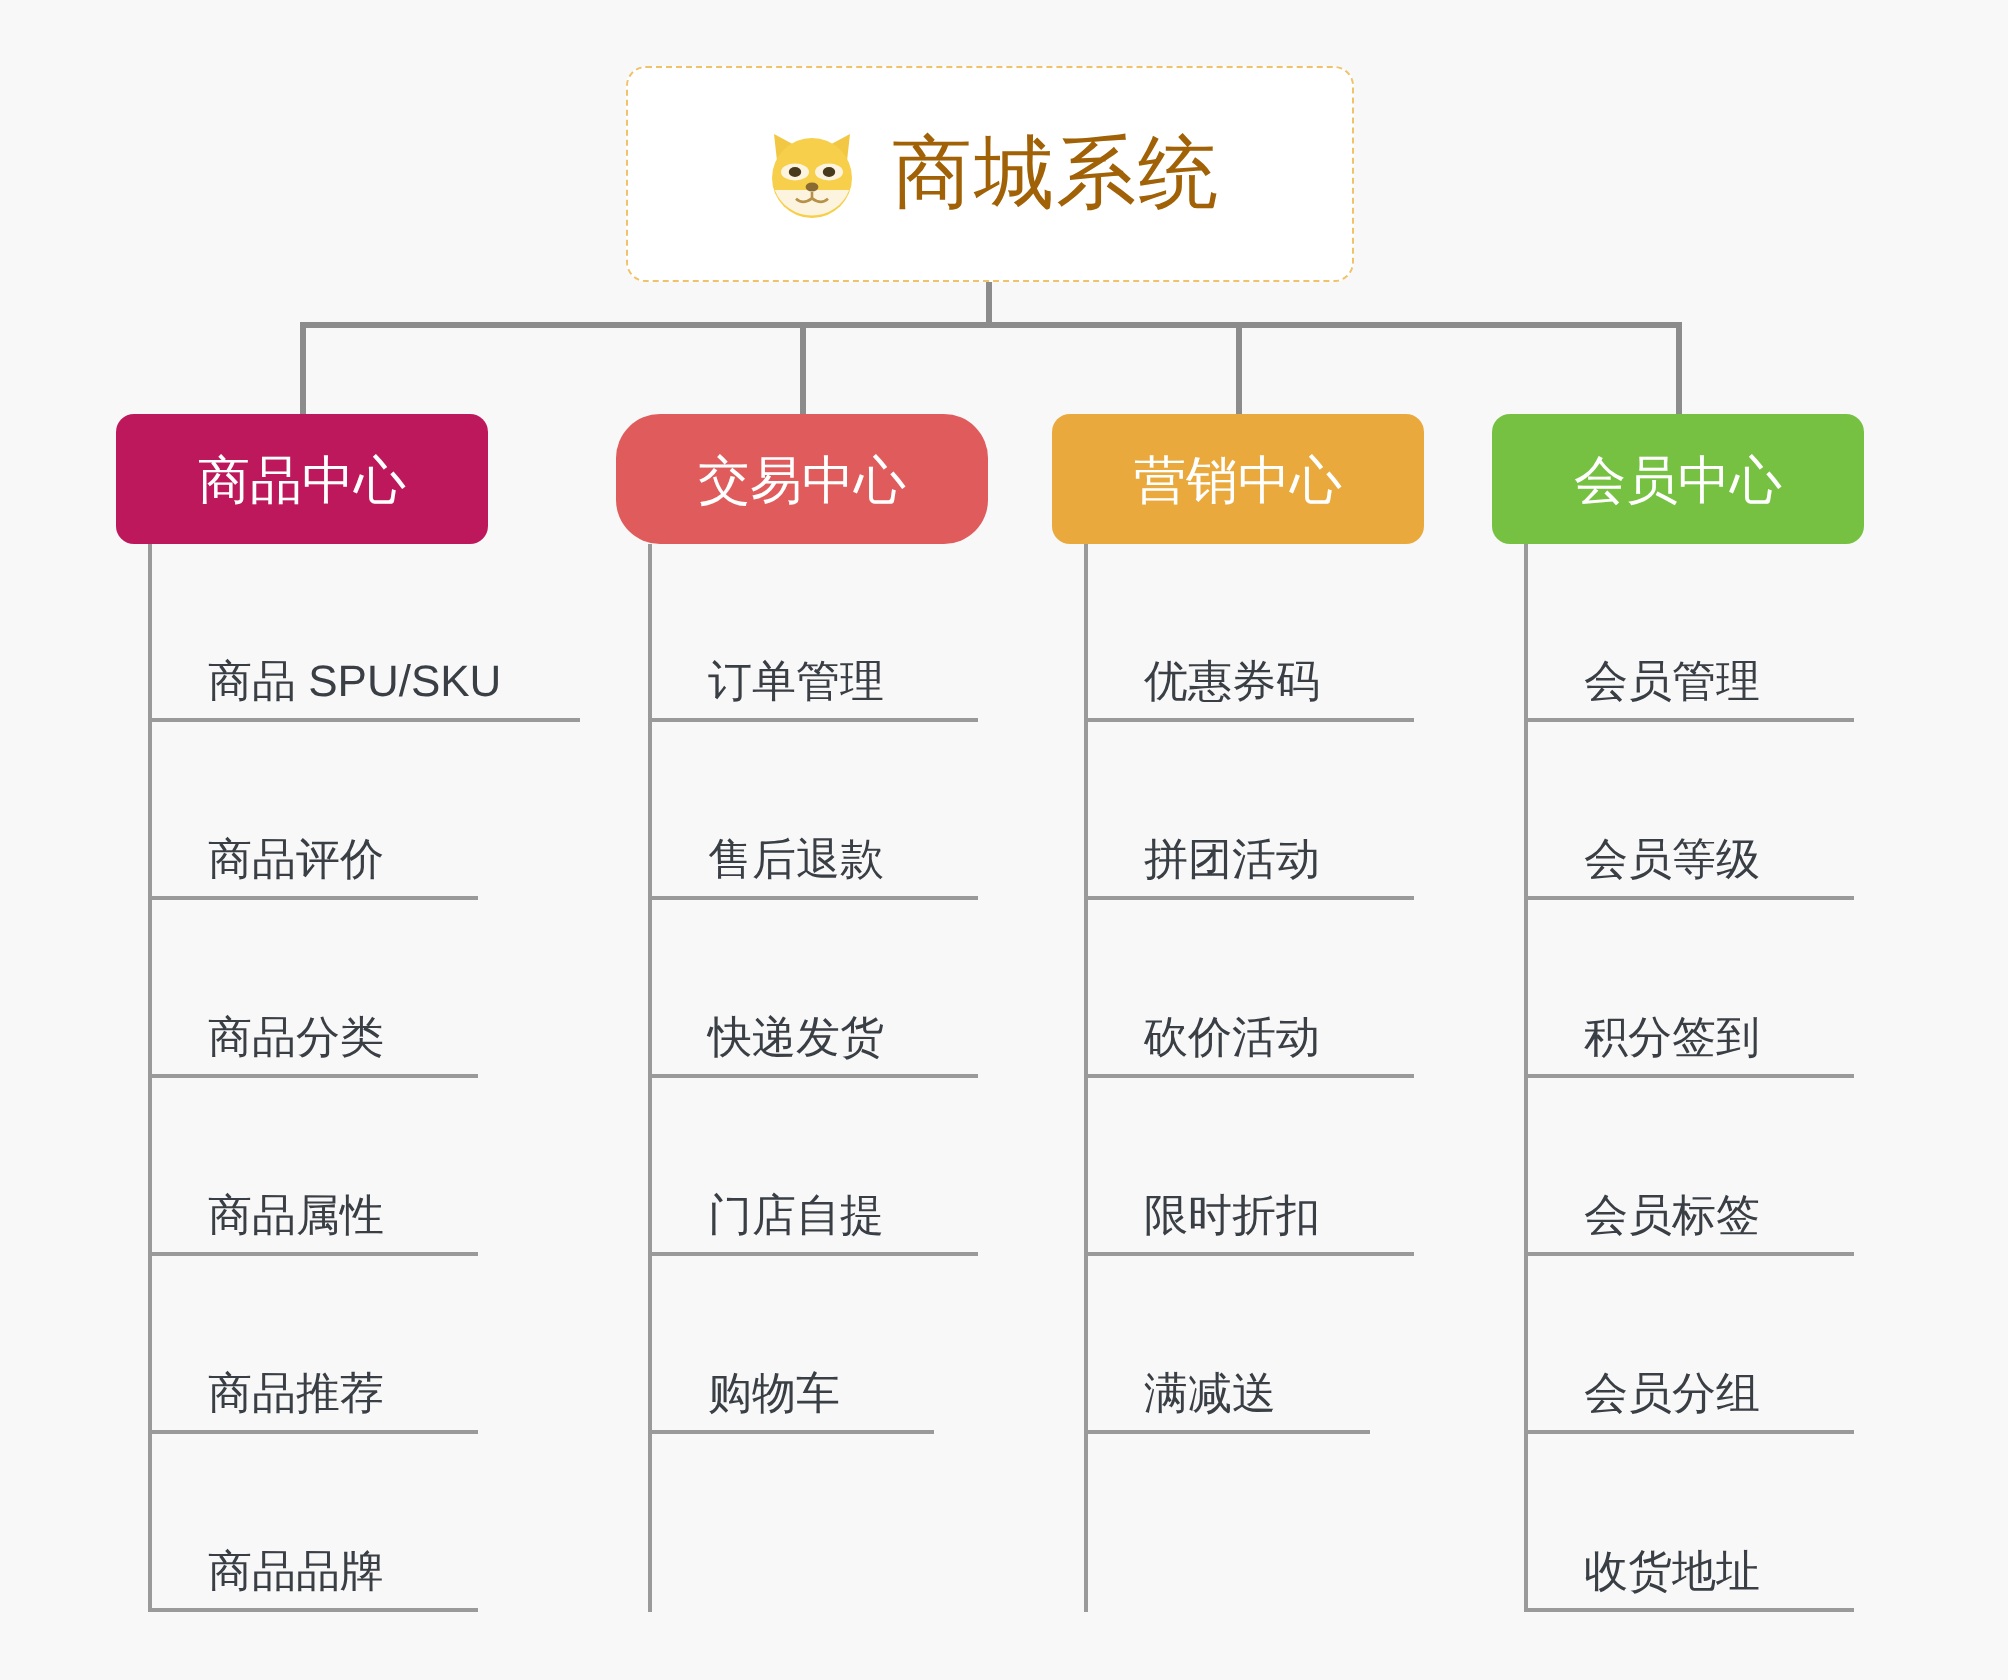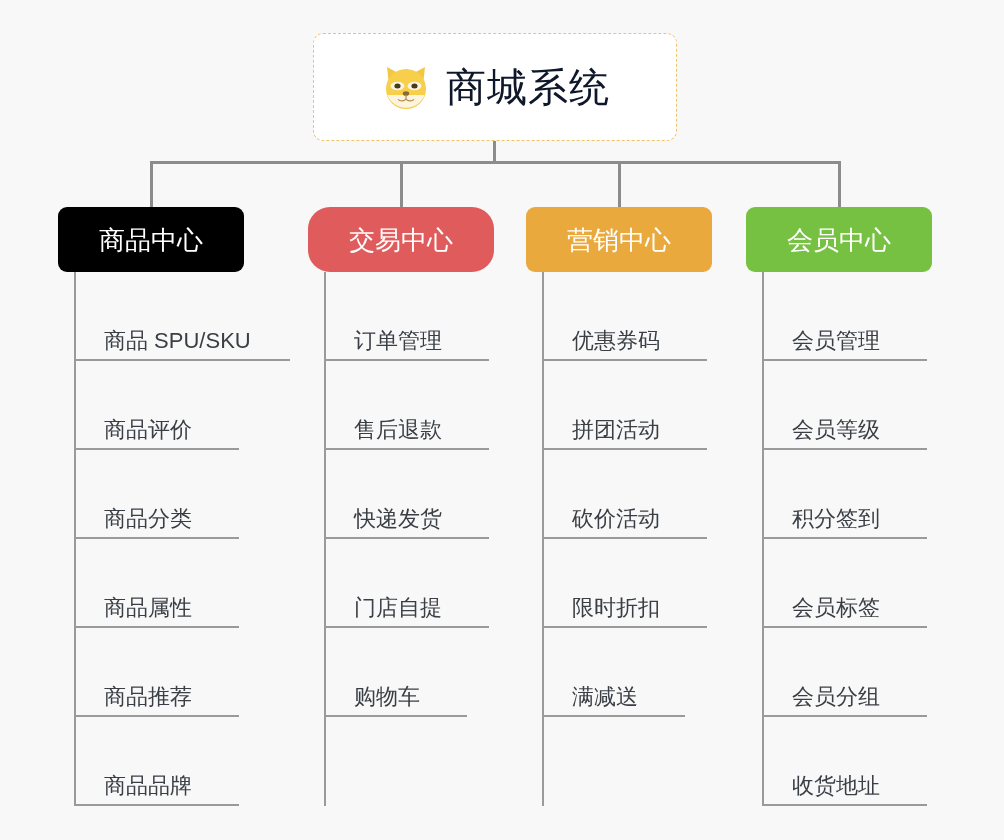--- a/index.html
+++ b/index.html
@@ -39,21 +39,21 @@
   .root-emoji {
     width: 52px;
     height: 52px;
     flex: 0 0 52px;
     position: relative;
     display: block;
   }
   .root-title {
     font-size: 40px;
     line-height: 1;
-    color: #0f172a;
+    color: #a16207;
     letter-spacing: 1px;
     white-space: nowrap;
   }
 
   
   .conn {
     position: absolute;
     background: #8c8c8c;
   }
   .conn-v { width: 3px; }
@@ -153,21 +153,21 @@
   <div class="conn conn-v" style="left:493px; top:141px; height:22px;"></div>
 
   <div class="conn conn-h" style="left:150px; top:161px; width:691px;"></div>
 
   <div class="conn conn-v" style="left:150px; top:161px; height:47px;"></div>
   <div class="conn conn-v" style="left:400px; top:161px; height:47px;"></div>
   <div class="conn conn-v" style="left:618px; top:161px; height:47px;"></div>
   <div class="conn conn-v" style="left:838px; top:161px; height:47px;"></div>
 
   <div class="column" style="left:58px;">
-    <div class="cat-box" style="background:#000000;">
+    <div class="cat-box" style="background:#be185d;">
       <span class="cat-label">商品中心</span>
     </div>
     <div class="leaf-list">
       <div class="spine" style="height:534px;"></div>
       <div class="leaf">
         <span class="leaf-underline" style="width:216px;"></span>
         <span class="leaf-label">商品 SPU/SKU</span>
       </div>
       <div class="leaf">
         <span class="leaf-underline" style="width:165px;"></span>

